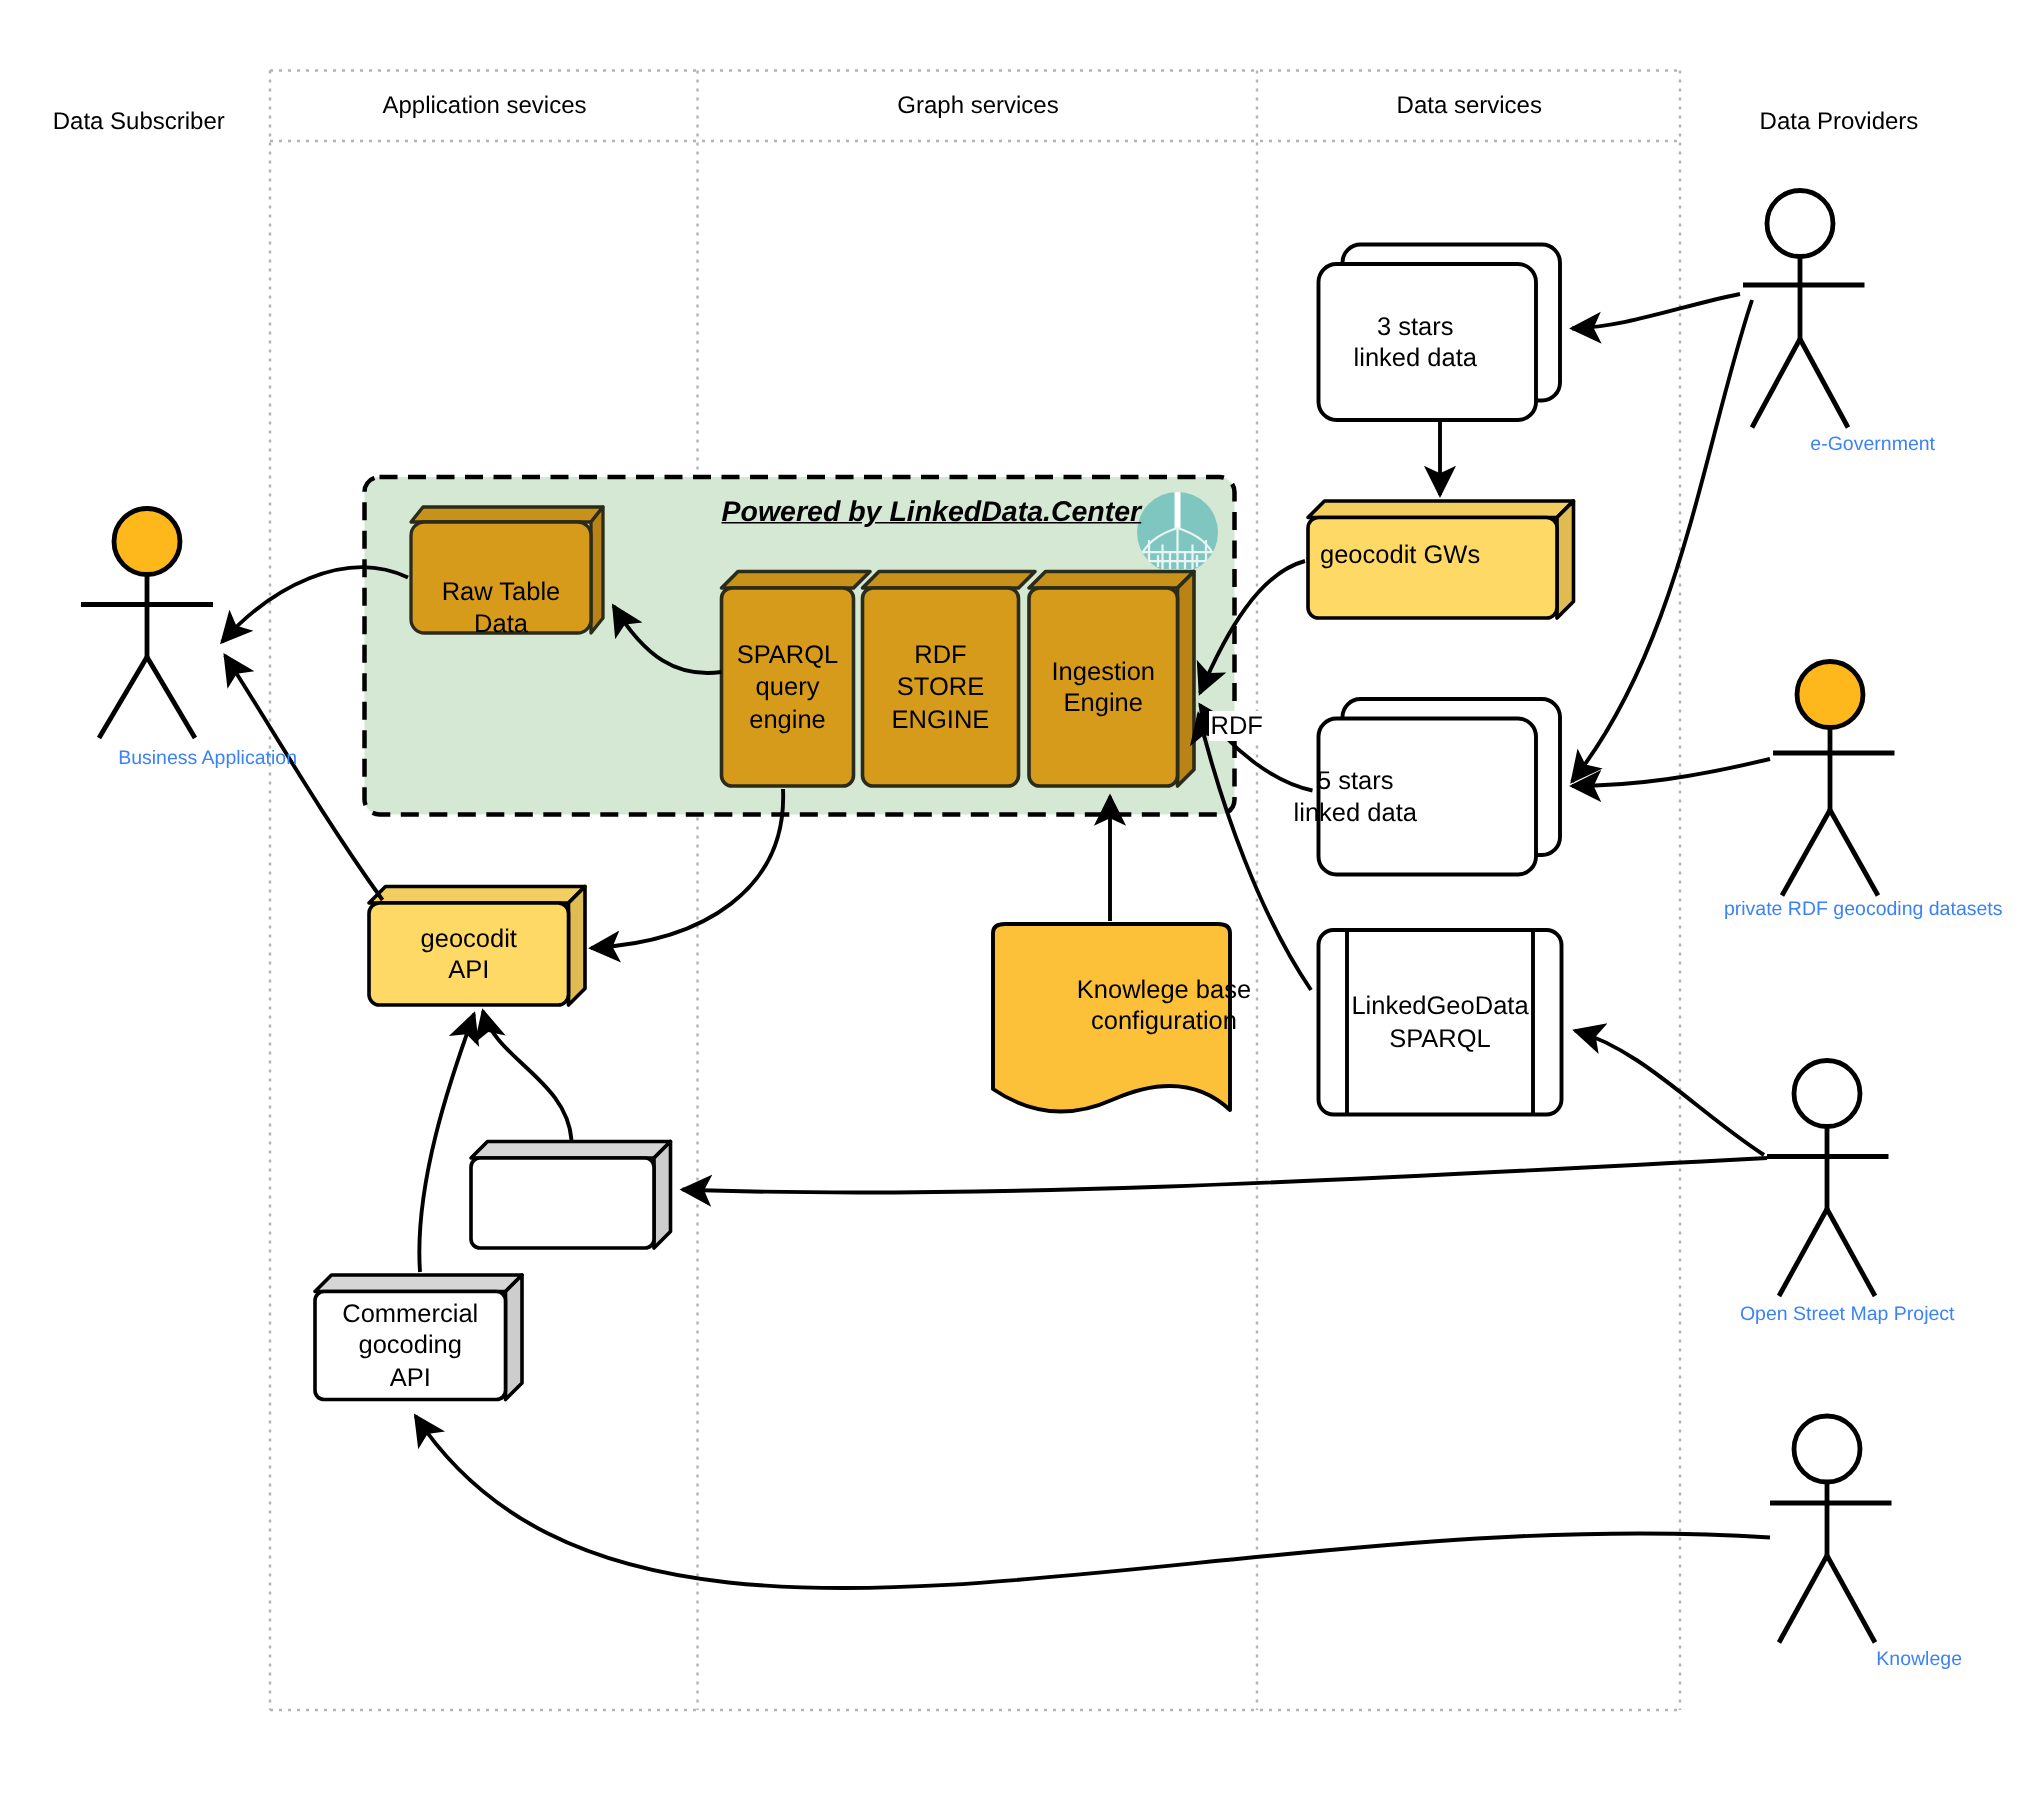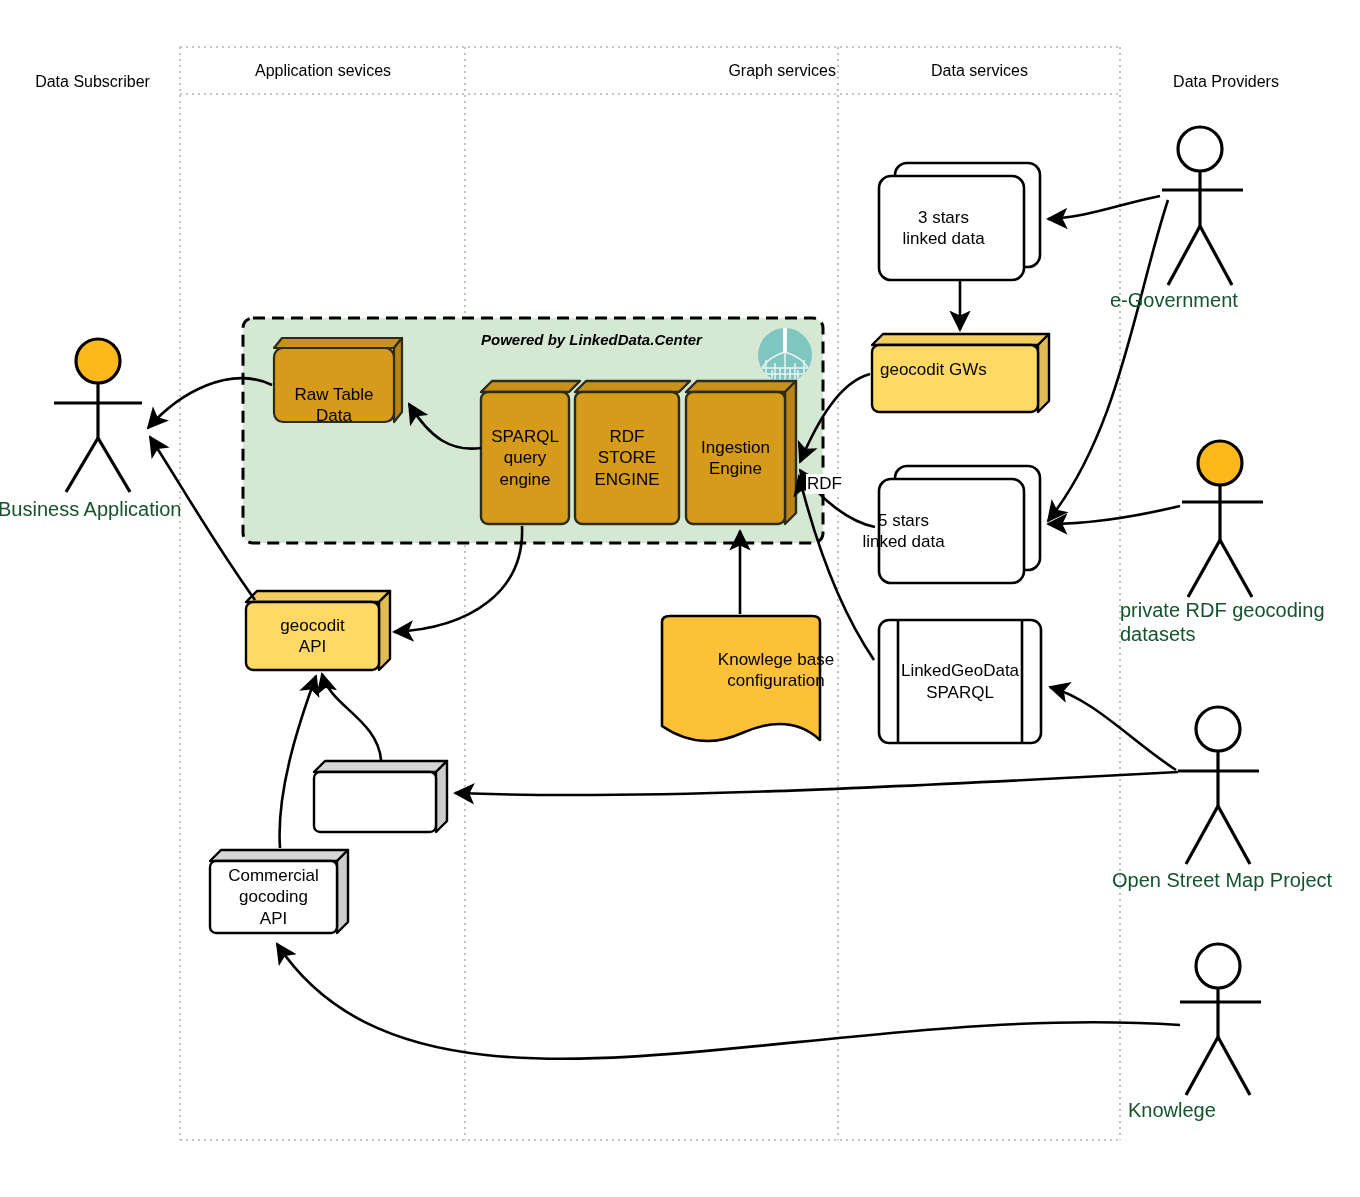--- a/index.html
+++ b/index.html
@@ -9,27 +9,27 @@
   .lane-title{
     position:absolute;text-align:center;font-size:16px;color:#000;
     font-family:"Liberation Sans",sans-serif;white-space:nowrap;
   }
   .node-label{
     position:absolute;display:flex;align-items:center;justify-content:center;
     text-align:center;font-size:17px;color:#000;line-height:1.25;
     font-family:"Liberation Sans",sans-serif;pointer-events:none;
   }
   .actor-label{
-    position:absolute;text-align:left;font-size:20px;color:#14532d;
+    position:absolute;text-align:right;font-size:13px;color:#3b82f6;
     line-height:1.2;font-family:"Liberation Sans",sans-serif;white-space:nowrap;
   }
   .actor-label.wrap{white-space:normal;}
   .powered{
-    position:absolute;font-style:italic;font-weight:bold;font-size:15px;color:#000;
-    font-family:"Liberation Sans",sans-serif;white-space:nowrap;
+    position:absolute;font-style:italic;font-weight:bold;font-size:19px;color:#000;
+    font-family:"Liberation Sans",sans-serif;white-space:nowrap;text-decoration:underline;
   }
   .rdf-tag{
     position:absolute;font-size:17px;color:#000;background:#fff;padding:0 1px;
     font-family:"Liberation Sans",sans-serif;
   }
   .hit{position:absolute;background:transparent;}
 </style>
 </head>
 <body>
 
@@ -206,21 +206,21 @@
       <path d="M381 760 C378 720 330 706 322 674"></path>
 
       <path d="M280 848 C276 790 300 720 316 676"></path>
 
       <path d="M1180 1025 C800 1000 420 1160 277 944"></path>
     </g>
   </svg>
 
   <div class="lane-title" style="left:20px;top:73px;width:145px;">Data Subscriber</div>
   <div class="lane-title" style="left:183px;top:62px;width:280px;">Application sevices</div>
-  <div class="lane-title" style="left:468px;top:62px;width:368px;text-align:right;">Graph services</div>
+  <div class="lane-title" style="left:468px;top:62px;width:368px;">Graph services</div>
   <div class="lane-title" style="left:841px;top:62px;width:277px;">Data services</div>
   <div class="lane-title" style="left:1126px;top:73px;width:200px;">Data Providers</div>
 
   <div class="powered" style="left:481px;top:331px;">Powered by LinkedData.Center</div>
 
   <div class="node-label" style="left:274px;top:348px;width:120px;height:74px;white-space:pre-line;margin-top:20px;">Raw Table
 Data</div>
 
   <div class="node-label" style="left:481px;top:392px;width:88px;height:132px;white-space:pre-line;">SPARQL
 query
@@ -253,21 +253,21 @@
 
   <div class="node-label" style="left:210px;top:861px;width:127px;height:72px;white-space:pre-line;">Commercial
 gocoding
 API</div>
 
   <div class="rdf-tag" style="left:806px;top:474px;">RDF</div>
 
   <div class="actor-label" style="left:-2px;top:497px;width:200px;">Business Application</div>
   <div class="actor-label" style="left:1110px;top:288px;width:180px;">e-Government</div>
   <div class="actor-label wrap" style="left:1120px;top:598px;width:215px;">private  RDF geocoding datasets</div>
-  <div class="actor-label" style="left:1112px;top:868px;width:215px;">Open Street Map Project</div>
+  <div class="actor-label" style="left:1088px;top:868px;width:215px;">Open Street Map Project</div>
   <div class="actor-label" style="left:1128px;top:1098px;width:180px;">Knowlege</div>
 
   <div class="hit" style="left:274px;top:338px;width:128px;height:84px;"></div>
   <div class="hit" style="left:481px;top:381px;width:88px;height:143px;"></div>
   <div class="hit" style="left:575px;top:381px;width:104px;height:143px;"></div>
   <div class="hit" style="left:686px;top:381px;width:110px;height:143px;"></div>
   <div class="hit" style="left:872px;top:334px;width:177px;height:78px;"></div>
   <div class="hit" style="left:246px;top:591px;width:144px;height:79px;"></div>
   <div class="hit" style="left:879px;top:163px;width:161px;height:117px;"></div>
   <div class="hit" style="left:879px;top:466px;width:161px;height:117px;"></div>

